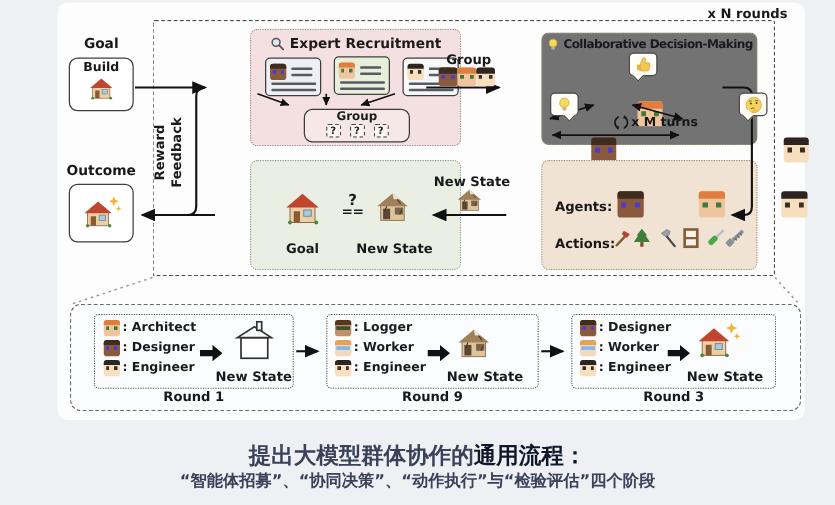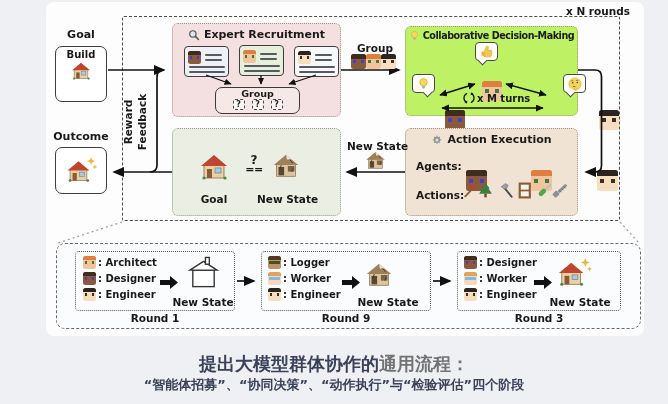--- a/index.html
+++ b/index.html
@@ -2,24 +2,24 @@
 <html><head>
 <meta charset="utf-8">
 <style>
   * { margin:0; padding:0; box-sizing:border-box; }
   html,body { width:668px; height:404px; }
   body { background:#eef0f4; font-family:"DejaVu Sans",sans-serif; position:relative; overflow:hidden; color:#1a1a1a; }
   .abs { position:absolute; }
   .panel { position:absolute; left:46px; top:2px; width:598px; height:334px; background:#fdfdfe; border-radius:8px; }
   .lbl { font-weight:bold; font-size:10.5px; text-align:center; white-space:nowrap; color:#181818; }
   .outer-dash { position:absolute; left:122px; top:16px; width:498px; height:205px; border:1.6px dashed #4c4c4c; border-radius:2px; }
-  .stage { position:absolute; border-radius:6px; }
+  .stage { position:absolute; border-radius:6px;margin-left:28px; }
   .stage .box-title { display:flex; align-items:center; justify-content:center; gap:4px; padding-top:4px; font-weight:bold; font-size:11px; white-space:nowrap; }
   #er  { left:172px; top:23px;  width:169px; height:94px; background:#f4e0e0; border:1.5px dotted #ab8a8a; }
-  #cdm { left:405px; top:26px;  width:173px; height:90px; background:#bef264; border:1.5px dotted #9c9c78; }
+  #cdm { left:405px; top:26px;  width:173px; height:90px; background:#737373; border:1.5px dotted #9c9c78; }
   #cdm .box-title { font-size:9.6px; letter-spacing:-0.45px; padding-top:3px; gap:3px; }
   #ae  { left:405px; top:128px; width:173px; height:88px; background:#f1e3d3; border:1.5px dotted #a8927c; }
   #ev  { left:172px; top:128px; width:169px; height:88px; background:#eaeee3; border:1.5px dotted #8fa08f; }
   .side-box { position:absolute; left:55px; width:52px; background:#fff; border:1.4px solid #3e3e3e; border-radius:7px; display:flex; flex-direction:column; align-items:center; }
   
   .face { display:inline-block; position:relative; border-radius:2.5px; background:var(--skin); flex:none; }
   .face::before { content:""; position:absolute; left:0; top:0; right:0; height:30%; background:var(--hair); border-radius:2.5px 2.5px 0 0; }
   .face::after { content:""; position:absolute; top:42%; left:14%; width:72%; height:18%;
     background:linear-gradient(90deg,var(--eye) 0 27%,transparent 27% 73%,var(--eye) 73%); }
   .f-logger::after,.f-worker::after { background:var(--eye); left:8%; width:84%; }
@@ -46,21 +46,21 @@
   .bottom-panel { position:absolute; left:56px; top:243px; width:585px; height:86px; border:1.5px dashed #6a6a6a; border-radius:9px; background:#fbfcfe; }
   .round-box { position:absolute; top:251px; height:60px; border:1.3px dotted #585858; border-radius:4px; }
   .mrow { position:absolute; display:flex; align-items:center; gap:2px; font-size:10px; font-weight:bold; white-space:nowrap; }
   .overlay { position:absolute; left:0; top:0; z-index:5; pointer-events:none; }
   .z6 { z-index:6; }
   .cmp { position:absolute; text-align:center; font-weight:bold; line-height:9px; }
   .cmp .q { font-size:12px; } .cmp .eq { font-size:11px; letter-spacing:-0.5px; }
   .caption { position:absolute; left:0; width:668px; text-align:center; font-weight:bold; color:#3a4158; }
   .cap1 { top:352px; font-size:18px; }
   .cap2 { top:376px; font-size:13px; }
-  .hl { color:#737373; }
+  .hl { color:#0f172a; }
   .rot { transform:rotate(-90deg); }
   .ic { flex:none; }
 </style>
 </head>
 <body>
 
 <svg width="0" height="0" style="position:absolute" aria-hidden="true">
   <defs>
     <symbol id="i-house" viewBox="0 0 32 32">
       <rect x="6" y="14" width="20" height="13" fill="#ecd0a4" stroke="#8a6a4a" stroke-width="0.8"></rect>
@@ -153,21 +153,21 @@
     </symbol>
   </defs>
 </svg>
 
 <div class="panel"></div>
 
 <div class="outer-dash"></div>
 <div class="abs lbl" style="left:566px;top:5px;width:62px;">x N rounds</div>
 
 <div class="abs lbl" style="left:55px;top:28px;width:52px;font-size:11px;">Goal</div>
-<div class="side-box" style="top:46px;height:56px;">
+<div class="side-box" style="top:46px;height:43px;">
   <div class="lbl" style="font-size:10px;margin-top:2px;">Build</div>
   <svg class="ic" width="22" height="22">
       <use href="#i-house"></use>
     </svg>
 </div>
 <div class="abs lbl" style="left:48px;top:130px;width:66px;font-size:11px;">Outcome</div>
 <div class="side-box" style="top:147px;height:47px;">
   <svg class="ic" style="margin-top:8px;" width="32" height="29">
       <use href="#i-house-spark"></use>
     </svg>
@@ -247,26 +247,20 @@
       </svg>
   </div>
   <span class="face f-kid s20 abs" style="left:143px;top:69px;"></span>
   <svg class="ic abs z6" style="left:57px;top:65px;" width="12" height="12">
       <use href="#i-cycle"></use>
     </svg>
   <div class="abs lbl z6" style="left:71px;top:66px;font-size:10px;">x M turns</div>
 </div>
 
 <div id="ae" class="stage">
-  <div class="box-title">
-    <svg class="ic" width="12" height="12">
-        <use href="#i-gear"></use>
-      </svg>
-    <span>Action Execution</span>
-  </div>
   <div class="abs lbl" style="left:10px;top:31px;font-size:10.5px;text-align:right;">Agents:</div>
   <span class="face f-steve s21 abs" style="left:60px;top:24px;"></span>
   <span class="face f-alex s21 abs" style="left:99px;top:24px;"></span>
   <span class="face f-kid s21 abs" style="left:139px;top:24px;"></span>
   <div class="abs lbl" style="left:10px;top:60px;font-size:10.5px;">Actions:</div>
   <svg class="ic abs" style="left:55px;top:53px;" width="17" height="17">
       <use href="#i-axe"></use>
     </svg>
   <svg class="ic abs" style="left:71px;top:53px;" width="17" height="17">
       <use href="#i-tree"></use>

